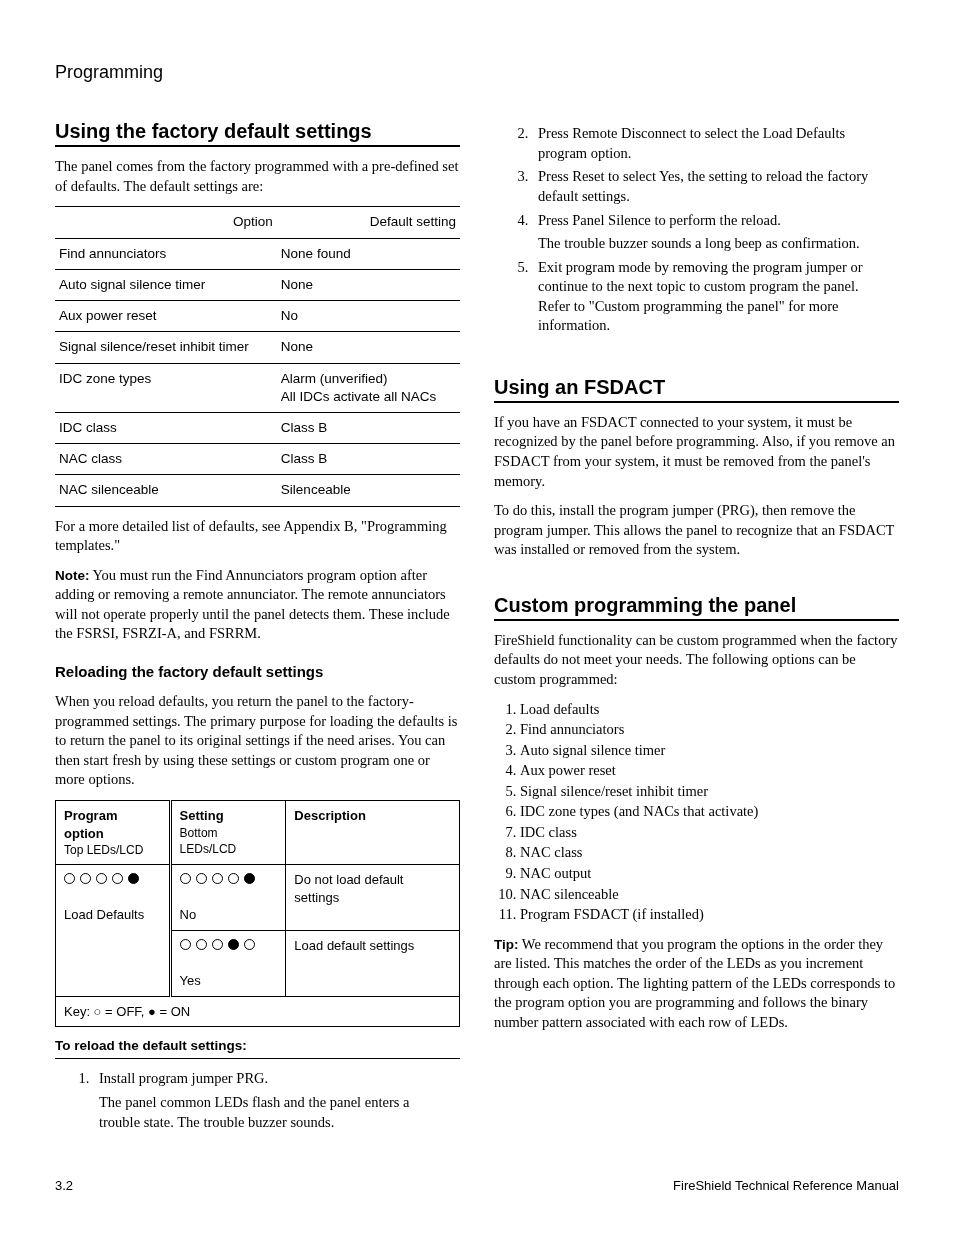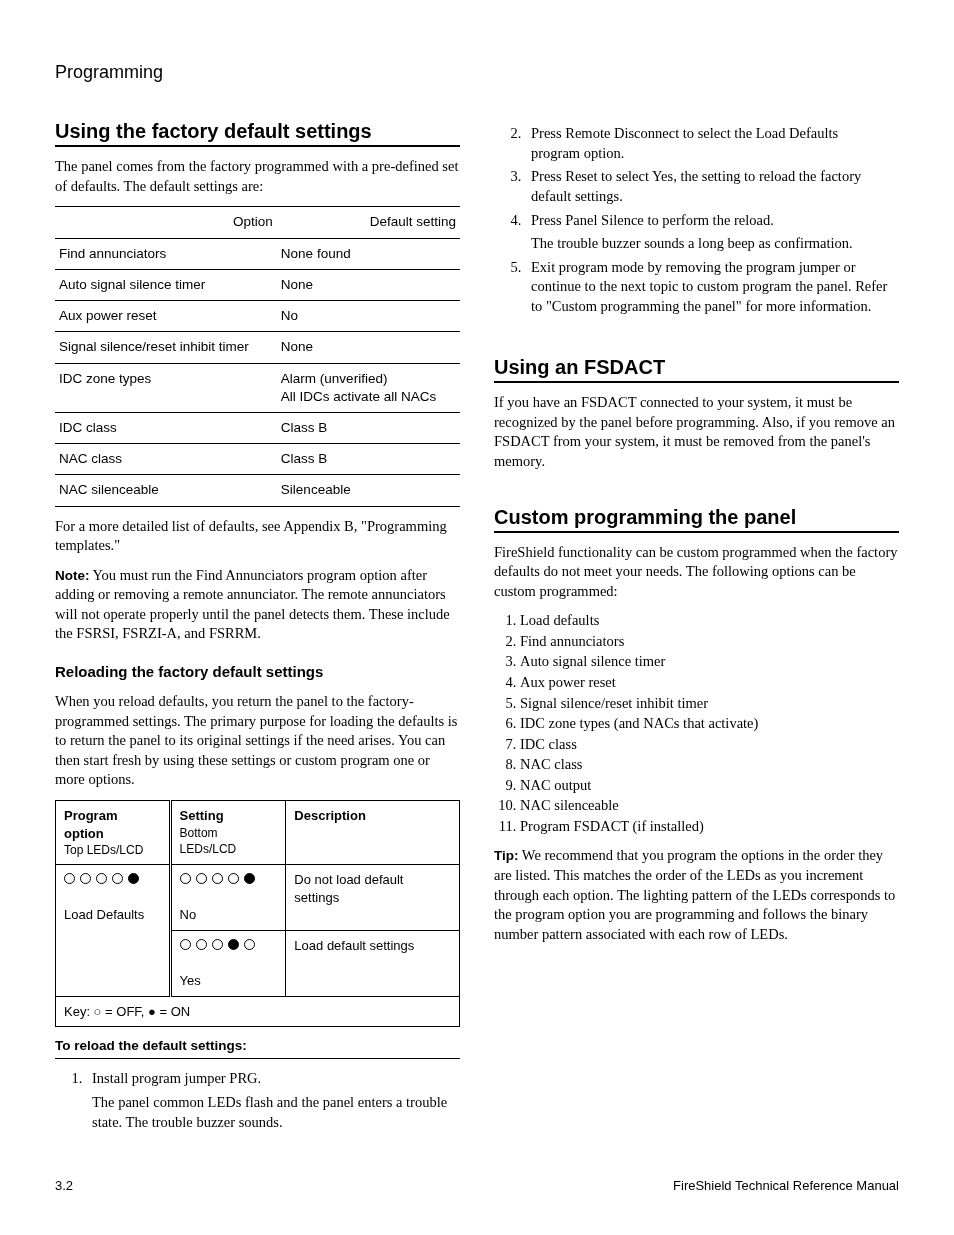--- a/index.html
+++ b/index.html
@@ -17,21 +17,21 @@
   .tbl2{width:100%;border-collapse:collapse;font-family:Arial,Helvetica,sans-serif;font-size:13px;margin:6px 0}
   .tbl2 th,.tbl2 td{border:1px solid #000;padding:6px 8px;vertical-align:top;text-align:left}
   .tbl2 th{font-weight:bold}
   .tbl2 .double-right{border-right:3px double #000}
   .tbl2 .key-row td{text-align:left;border-top:1px solid #000}
   .led{display:inline-flex;gap:5px;align-items:center}
   .led span{display:inline-block;width:9px;height:9px;border:1.3px solid #000;border-radius:50%}
   .led span.on{background:#000}
   .sub{display:block;font-weight:normal;font-size:12px}
   ol.proc{margin:6px 0 10px 0;padding-left:22px}
-  ol.proc>li{padding-left:6px;margin:4px 9px}
+  ol.proc>li{padding-left:6px;margin:4px 16px}
   ol.compact{margin:4px 0;padding-left:26px}
   ol.compact li{margin:1px 0}
   .pagefoot{position:absolute;bottom:40px;left:55px;right:55px;display:flex;justify-content:space-between;font-family:Arial,Helvetica,sans-serif;font-size:13px}
   .bold-run{font-family:Arial,Helvetica,sans-serif;font-weight:bold;font-size:13.5px}
   em.ital{font-style:italic}
   .desccol{text-align:left !important}
   .step-body{margin:4px 0 0 0}
 </style>
 </head>
 <body>
@@ -173,20 +173,21 @@
         <li>
           <span>Press Panel Silence to perform the reload.</span>
           <p class="step-body">The trouble buzzer sounds a long beep as confirmation.</p>
         </li>
         <li>Exit program mode by removing the program jumper or continue to the next topic to custom program the panel. Refer to "Custom programming the panel" for more information.</li>
       </ol>
 
       <div style="height:28px"></div>
       <h2>Using an FSDACT</h2>
       <p>If you have an FSDACT connected to your system, it must be recognized by the panel before programming. Also, if you remove an FSDACT from your system, it must be removed from the panel's memory.</p>
+      <p>To do this, install the program jumper (PRG), then remove the program jumper. This allows the panel to recognize that an FSDACT was installed or removed from the system.</p>
 
       <div style="height:22px"></div>
       <h2>Custom programming the panel</h2>
       <p>FireShield functionality can be custom programmed when the factory defaults do not meet your needs. The following options can be custom programmed:</p>
 
       <ol class="compact" id="options-list">
           <li>Load defaults</li>
           <li>Find annunciators</li>
           <li>Auto signal silence timer</li>
           <li>Aux power reset</li>

